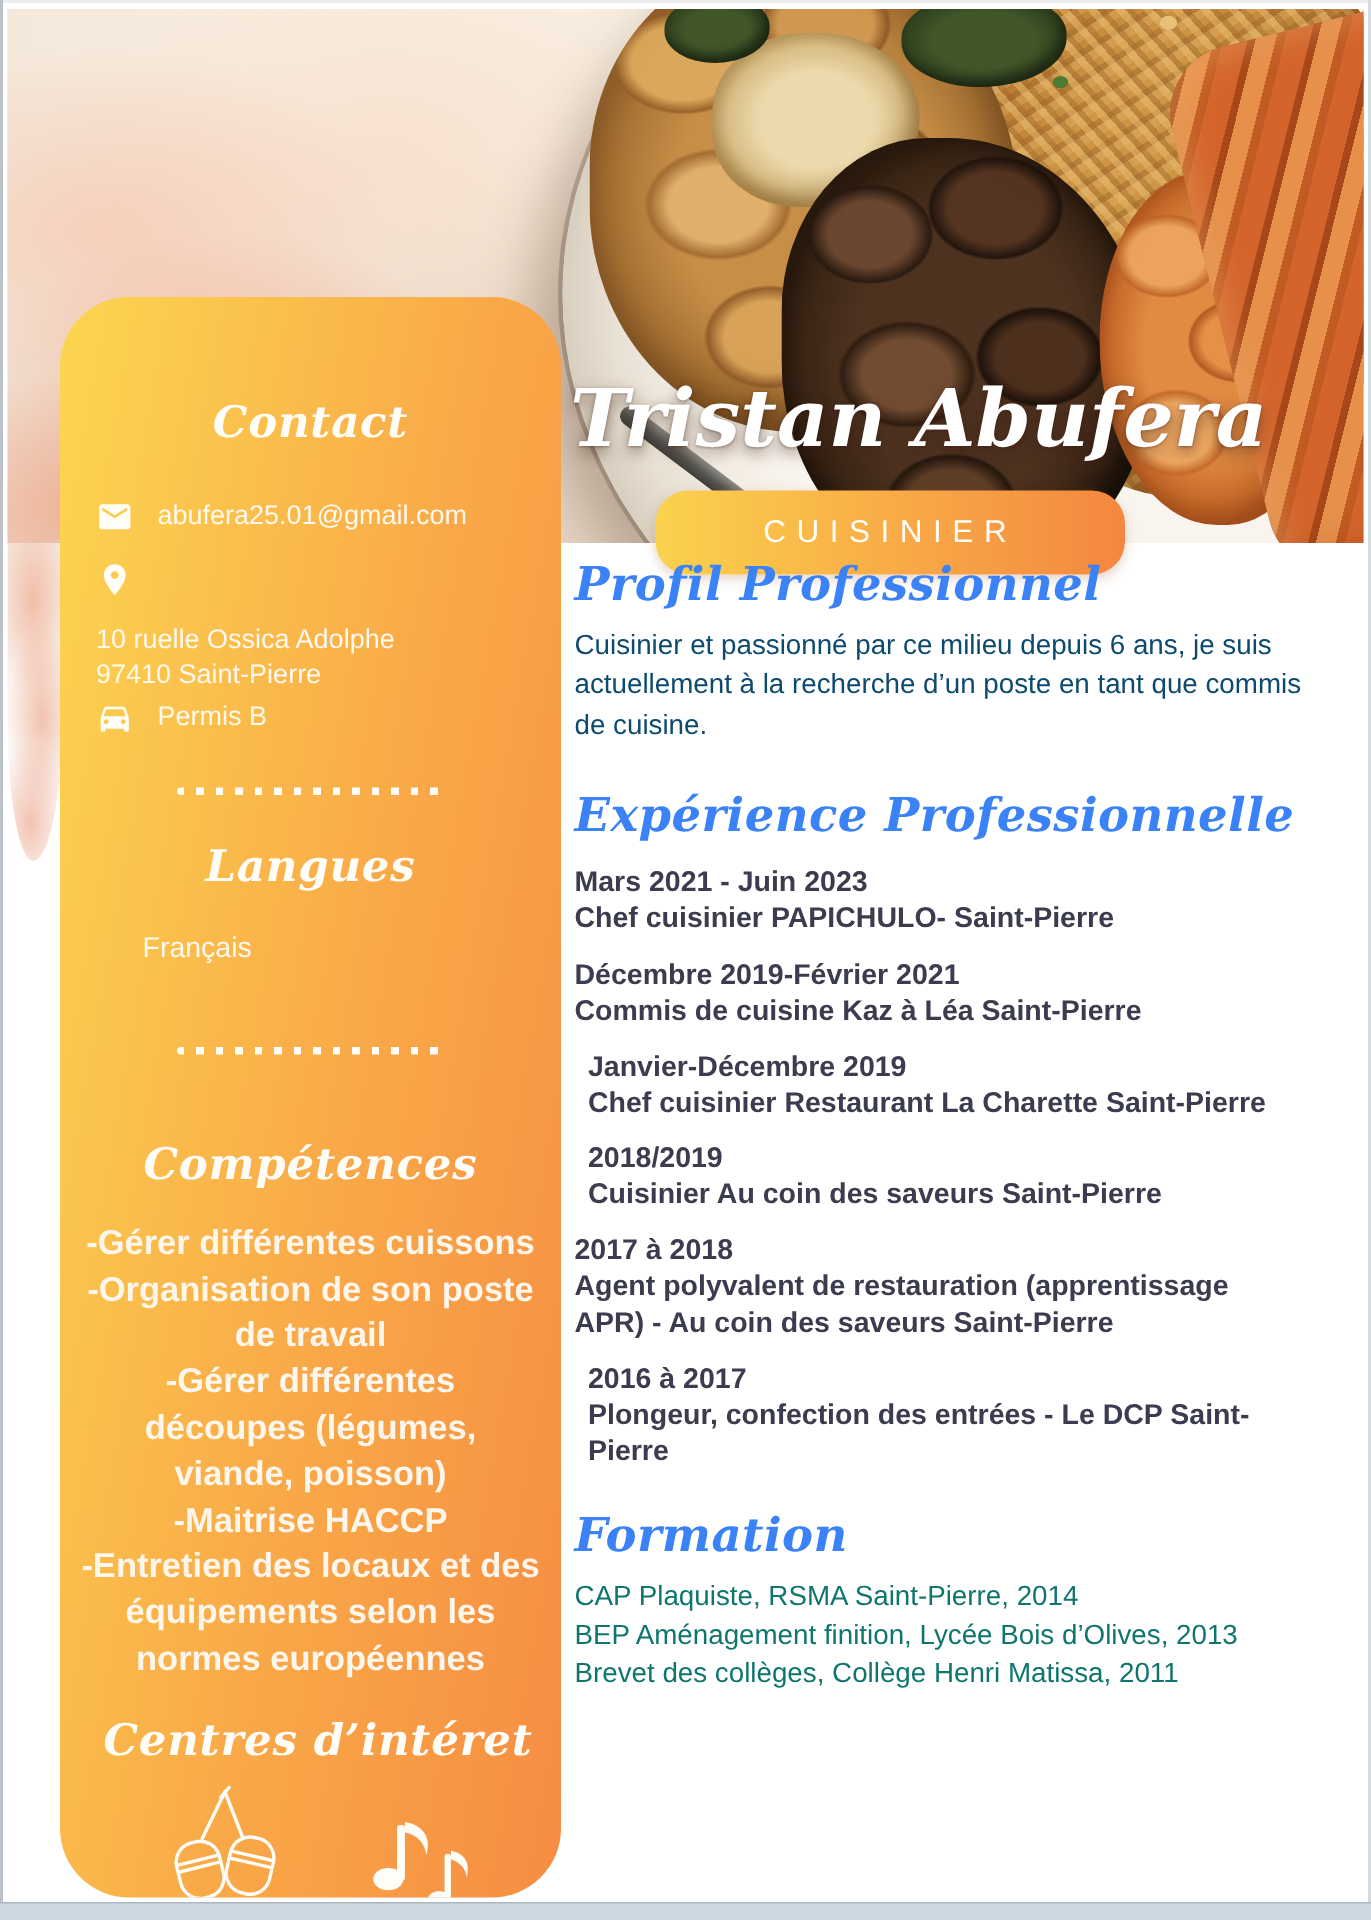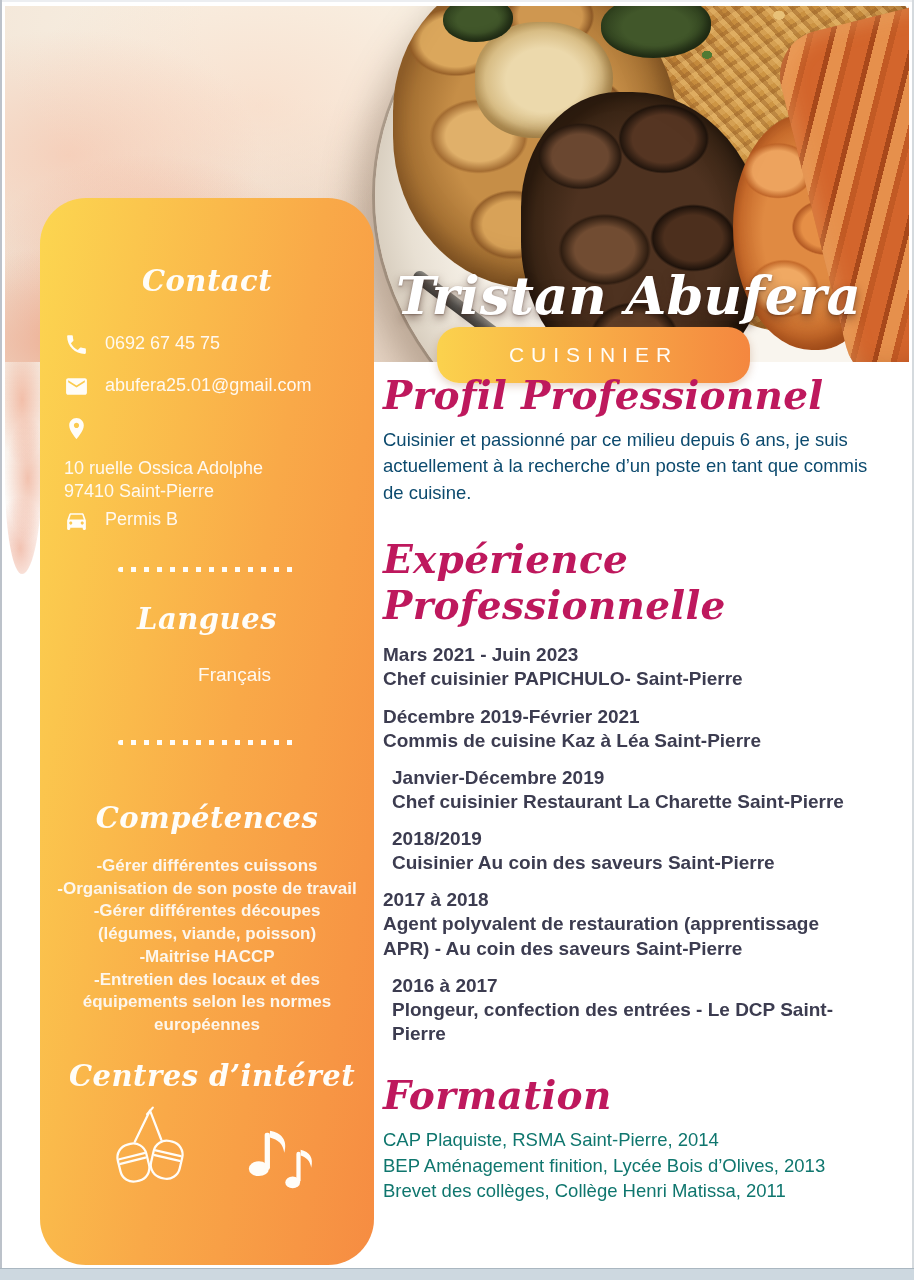--- a/index.html
+++ b/index.html
@@ -105,21 +105,21 @@
     position:absolute;left:5px;top:362px;width:38px;height:212px;
     border-radius:0 0 55% 45%;
     background:
       radial-gradient(34px 90px at 45% 18%, rgba(238,152,120,.55), transparent 72%),
       radial-gradient(30px 84px at 60% 55%, rgba(233,142,108,.50), transparent 74%),
       radial-gradient(34px 70px at 40% 88%, rgba(228,130,96,.48), transparent 76%),
       linear-gradient(180deg, rgba(244,230,218,.9), rgba(255,255,255,0) 92%);
   }
   
   .name{
-    position:absolute;left:380px;top:250px;width:430px;margin:16px;text-align:right;
+    position:absolute;left:380px;top:250px;width:430px;margin:0;text-align:right;
     font-family:"DejaVu Serif", serif;font-style:italic;font-weight:bold;
     font-size:53px;line-height:1.1;color:#ffffff;white-space:nowrap;
     text-shadow:0 4px 10px rgba(60,30,20,.5), 0 1px 2px rgba(60,30,20,.4);
   }
   .badge{
     position:absolute;left:437px;top:327px;width:313px;height:56px;border-radius:22px;
     background:linear-gradient(90deg,#fbd24d,#f8a846 55%,#f4873f);
     color:#fffdf8;font-size:21px;letter-spacing:7px;font-weight:400;
     display:flex;align-items:center;justify-content:center;
     box-shadow:0 3px 8px rgba(150,80,30,.25);
@@ -139,32 +139,32 @@
   .c-row{display:flex;gap:16px;margin-bottom:17px;align-items:flex-start;}
   .c-icon{width:25px;height:25px;flex:none;fill:#fffdf8;}
   .c-text{font-size:18px;line-height:1.3;color:#fff9f0;}
   .dots{
     width:178px;height:5px;margin:34px auto 0 auto;
     background:repeating-linear-gradient(90deg,#fffdf8 0 5px, transparent 5px 13px);
     border-radius:3px;
   }
   .dots.second{margin-top:54px;}
   .langues-h{margin-top:30px;}
-  .lang-item{margin-top:28px;text-align:center;padding-left:55px;font-size:19px;color:#fff9f0;}
+  .lang-item{margin-top:28px;text-align:left;padding-left:55px;font-size:19px;color:#fff9f0;}
   .comp-h{margin-top:56px;}
-  .skills{margin:20px 14px 0 14px;font-weight:bold;font-size:17px;line-height:1.34;color:#fdf6ec;}
+  .skills{margin:20px 14px 0 14px;font-weight:bold;font-size:23px;line-height:1.34;color:#fdf6ec;}
   .interets-h{margin-top:22px;padding-left:10px;}
   .interest-icons{margin-top:12px;display:flex;justify-content:center;gap:42px;align-items:flex-start;}
   .gloves-svg{width:104px;height:96px;stroke:#fffdf8;fill:none;stroke-width:2.4;stroke-linecap:round;}
   .note-svg{width:74px;height:74px;fill:#fffdf8;margin-top:14px;}
   
   .main{position:absolute;left:383px;top:372px;width:505px;color:#3d3d52;}
   .script-h{
     font-family:"DejaVu Serif", serif;font-style:italic;font-weight:bold;
-    font-size:39px;margin:0;color:#be185d;letter-spacing:.3px;
+    font-size:31px;margin:0;color:#3b82f6;letter-spacing:.3px;
   }
   .profil-p{margin:9px 0 0 0;font-size:18.5px;line-height:1.43;color:#0c4a6e;max-width:500px;}
   .exp-h{margin-top:30px;}
   .entries{margin-top:15px;}
   .entry{margin-bottom:13px;font-weight:bold;font-size:19px;line-height:1.27;color:#3c3c50;max-width:478px;}
   .entry.indent{padding-left:9px;}
   .form-h{margin-top:26px;}
   .edu-list{margin-top:9px;font-size:18.5px;line-height:1.38;color:#0f766e;}
 </style>
 </head>
@@ -187,26 +187,20 @@
   </div>
   <div class="powder"></div>
 
   <h1 class="name">Tristan Abufera</h1>
   <div class="badge">CUISINIER</div>
 
   <aside class="sidebar">
     <h2 class="sb-h contact-h">Contact</h2>
 
     <div class="c-rows">
-      <div class="c-row">
-        <svg class="c-icon" viewBox="0 0 24 24">
-            <path d="M6.62 10.79c1.44 2.83 3.76 5.14 6.59 6.59l2.2-2.2c.27-.27.67-.36 1.02-.24 1.12.37 2.33.57 3.57.57.55 0 1 .45 1 1V20c0 .55-.45 1-1 1-9.39 0-17-7.61-17-17 0-.55.45-1 1-1h3.5c.55 0 1 .45 1 1 0 1.25.2 2.45.57 3.57.11.35.03.74-.25 1.02l-2.2 2.2z"></path>
-          </svg>
-        <div class="c-text">0692 67 45 75</div>
-      </div>
       <div class="c-row">
         <svg class="c-icon" viewBox="0 0 24 24">
             <path d="M20 4H4c-1.1 0-1.99.9-1.99 2L2 18c0 1.1.9 2 2 2h16c1.1 0 2-.9 2-2V6c0-1.1-.9-2-2-2zm0 4l-8 5-8-5V6l8 5 8-5v2z"></path>
           </svg>
         <div class="c-text">abufera25.01@gmail.com</div>
       </div>
       <div class="c-row" style="margin-bottom:4px;flex-direction:column;">
         <svg class="c-icon" viewBox="0 0 24 24">
             <path d="M12 2C8.13 2 5 5.13 5 9c0 5.25 7 13 7 13s7-7.75 7-13c0-3.87-3.13-7-7-7zm0 9.5c-1.38 0-2.5-1.12-2.5-2.5s1.12-2.5 2.5-2.5 2.5 1.12 2.5 2.5-1.12 2.5-2.5 2.5z"></path>
           </svg>

